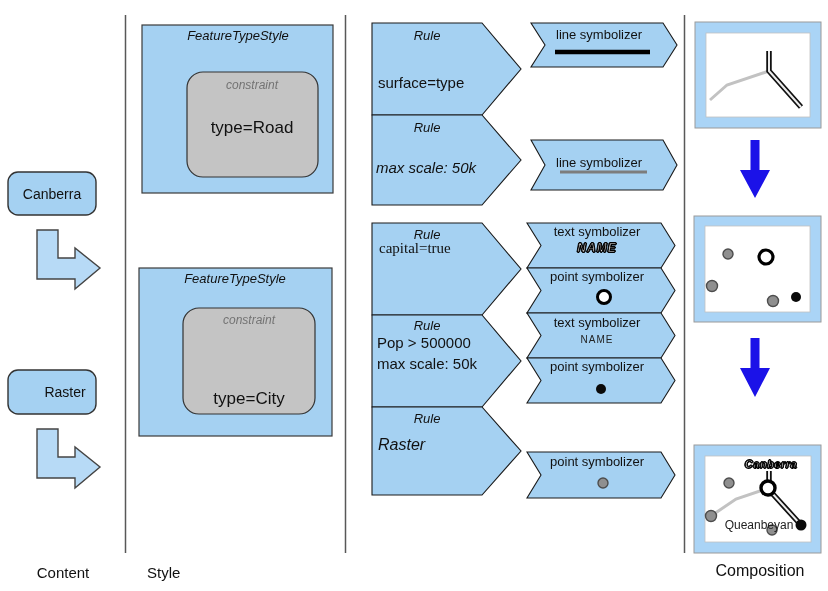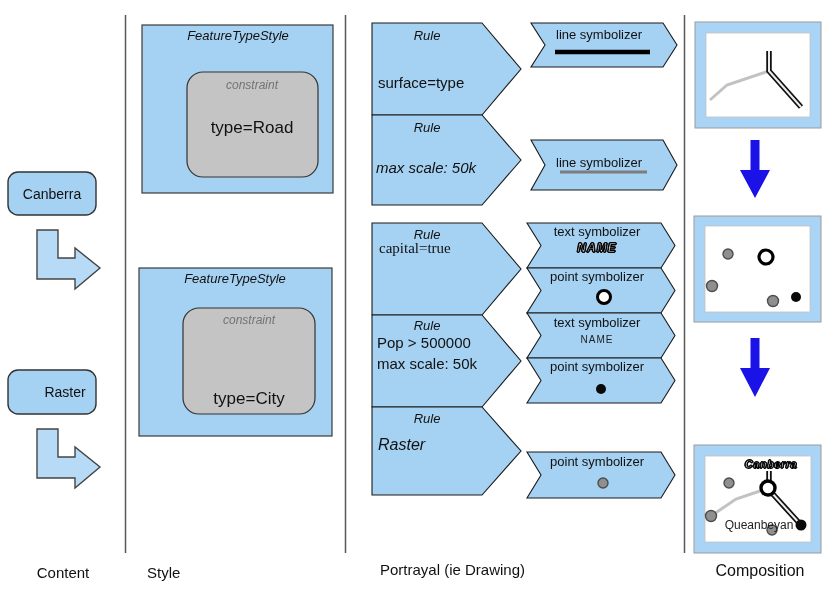--- a/index.html
+++ b/index.html
@@ -151,16 +151,15 @@
   <div class="lbl ctr sym-label" style="left:597px;top:316px;">text symbolizer</div>
   <div class="lbl ctr name-plain" style="left:597px;top:334px;">NAME</div>
   <div class="lbl ctr sym-label" style="left:597px;top:360px;">point symbolizer</div>
   <div class="lbl ctr sym-label" style="left:597px;top:455px;">point symbolizer</div>
 
   <div class="lbl ctr outline-text canberra" style="left:771px;top:458px;">Canberra</div>
   <div class="lbl ctr queanbeyan" style="left:759px;top:519px;">Queanbeyan</div>
 
   <div class="lbl ctr col-label" style="left:63px;top:564px;">Content</div>
   <div class="lbl col-label" style="left:147px;top:564px;">Style</div>
-  <div class="lbl col-label" style="left:380px;top:561px;">Portrayal (ie Drawing)</div>
   <div class="lbl ctr col-label" style="left:760px;top:562px;font-size:16px;">Composition</div>
 
 </div>
 
 </body></html>

